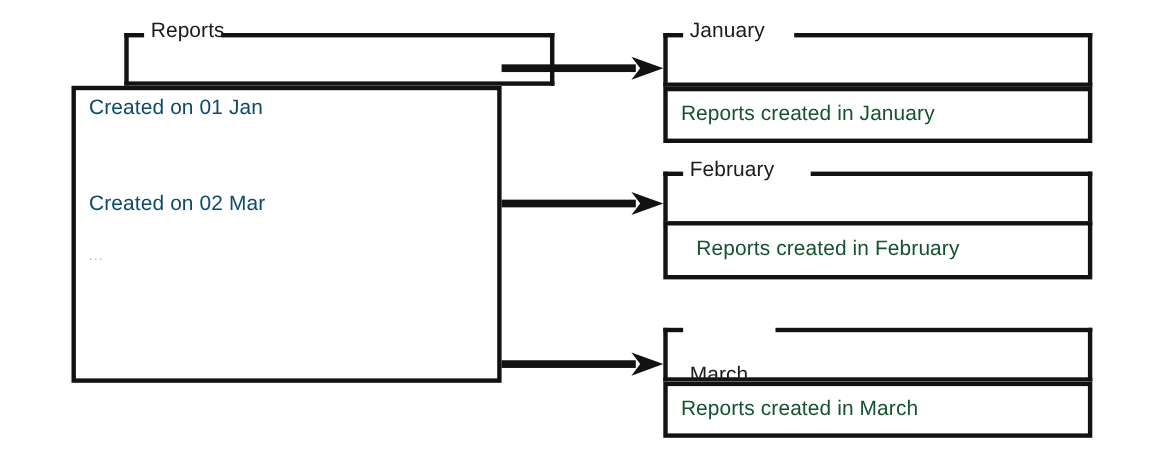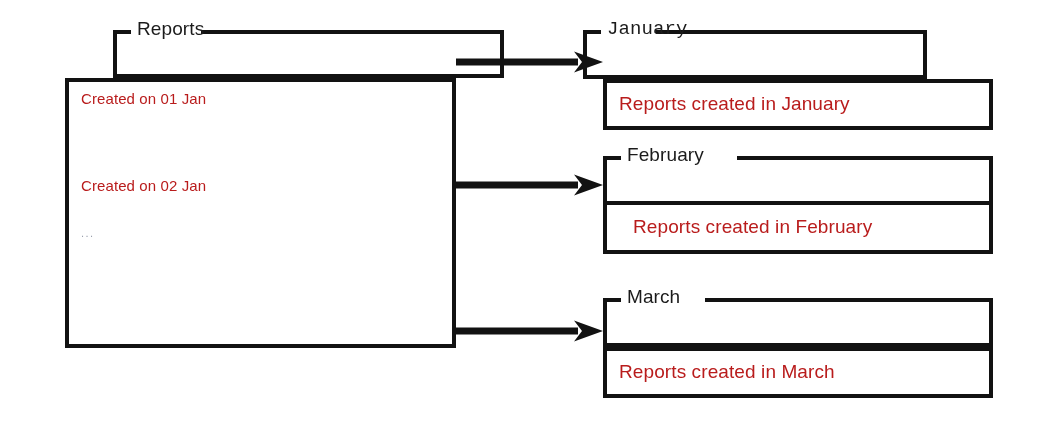--- a/index.html
+++ b/index.html
@@ -67,32 +67,32 @@
   
   .panel {
     position: absolute;
     box-sizing: border-box;
     border: 4px solid #121212;
     background: #ffffff;
   }
   .panel-text {
     position: absolute;
     white-space: nowrap;
-    color: #b91c1c;
+    color: #14532d;
     font-size: 19px;
     line-height: 22px;
     letter-spacing: 0.1px;
   }
 
   
   .list-row {
     position: absolute;
     white-space: nowrap;
-    color: #b91c1c;
-    font-size: 15px;
+    color: #0c4a6e;
+    font-size: 19px;
     line-height: 22px;
     letter-spacing: 0.1px;
   }
   .list-row.ellipsis {
     font-size: 11px;
     color: #9aa0ad;
     letter-spacing: 1.5px;
   }
 
   
@@ -114,21 +114,21 @@
     <div class="gb-frame"></div>
     <div class="gb-top-stub" style="width:18px;"></div>
     <div class="gb-top-line" style="width:303px;"></div>
     <div class="gb-title" style="left:24px;">Reports</div>
   </div>
 
   <div class="panel" style="left:65px; top:78px; width:391px; height:270px;">
   </div>
 
   <div class="list-row" style="left:81px; top:88px;">Created on 01 Jan</div>
-  <div class="list-row" style="left:81px; top:175px;">Created on 02 Jan</div>
+  <div class="list-row" style="left:81px; top:175px;">Created on 02 Mar</div>
   <div class="list-row ellipsis" style="left:81px; top:222px;">...</div>
 
   <div class="arrow" style="left:456px; top:51px; width:148px;">
     <svg width="148" height="22" viewBox="0 0 148 22" aria-hidden="true">
       <rect x="0" y="7.5" width="122" height="7" fill="#121212"></rect>
       <path d="M 118 0.5 L 147 11 L 118 21.5 L 126 11 Z" fill="#121212"></path>
     </svg>
   </div>
 
   <div class="arrow" style="left:456px; top:174px; width:148px;">
@@ -138,21 +138,21 @@
     </svg>
   </div>
 
   <div class="arrow" style="left:456px; top:320px; width:148px;">
     <svg width="148" height="22" viewBox="0 0 148 22" aria-hidden="true">
       <rect x="0" y="7.5" width="122" height="7" fill="#121212"></rect>
       <path d="M 118 0.5 L 147 11 L 118 21.5 L 126 11 Z" fill="#121212"></path>
     </svg>
   </div>
 
-  <div class="groupbox" style="left:583px; top:30px; width:344px; height:49px;font-family:Liberation Mono, monospace;">
+  <div class="groupbox" style="left:603px; top:30px; width:390px; height:49px;">
     <div class="gb-frame"></div>
     <div class="gb-top-stub" style="width:18px;"></div>
     <div class="gb-top-line" style="width:271px;"></div>
     <div class="gb-title" style="left:24px;">January</div>
   </div>
   <div class="panel" style="left:603px; top:79px; width:390px; height:51px;"></div>
   <div class="panel-text" style="left:619px; top:93px;">Reports created in January</div>
 
   <div class="groupbox" style="left:603px; top:156px; width:390px; height:49px;">
     <div class="gb-frame"></div>
@@ -160,18 +160,18 @@
     <div class="gb-top-line" style="width:256px;"></div>
     <div class="gb-title" style="left:24px;">February</div>
   </div>
   <div class="panel" style="left:603px; top:201px; width:390px; height:53px;"></div>
   <div class="panel-text" style="left:633px; top:216px;">Reports created in February</div>
 
   <div class="groupbox" style="left:603px; top:298px; width:390px; height:49px;">
     <div class="gb-frame"></div>
     <div class="gb-top-stub" style="width:18px;"></div>
     <div class="gb-top-line" style="width:288px;"></div>
-    <div class="gb-title" style="left:24px;">March</div>
+    <div class="gb-title" style="left:24px;margin-top:44px;">March</div>
   </div>
   <div class="panel" style="left:603px; top:347px; width:390px; height:51px;"></div>
   <div class="panel-text" style="left:619px; top:361px;">Reports created in March</div>
 
 </div>
 
 </body></html>

